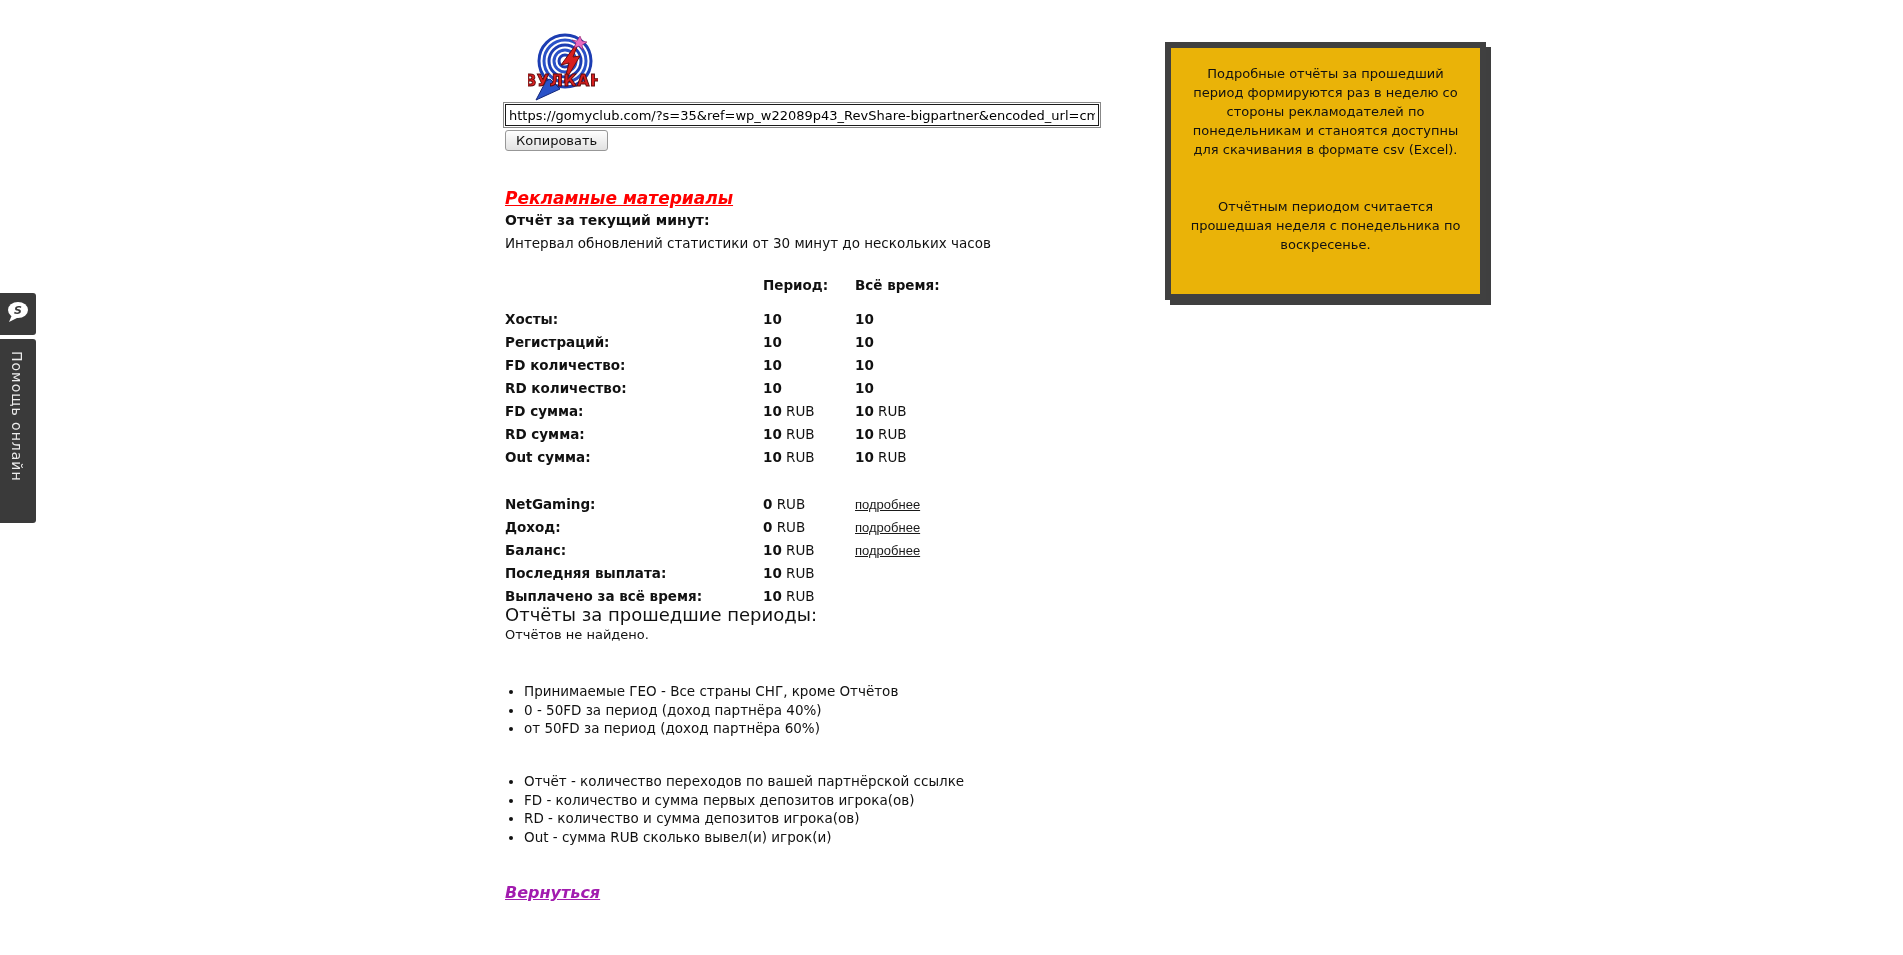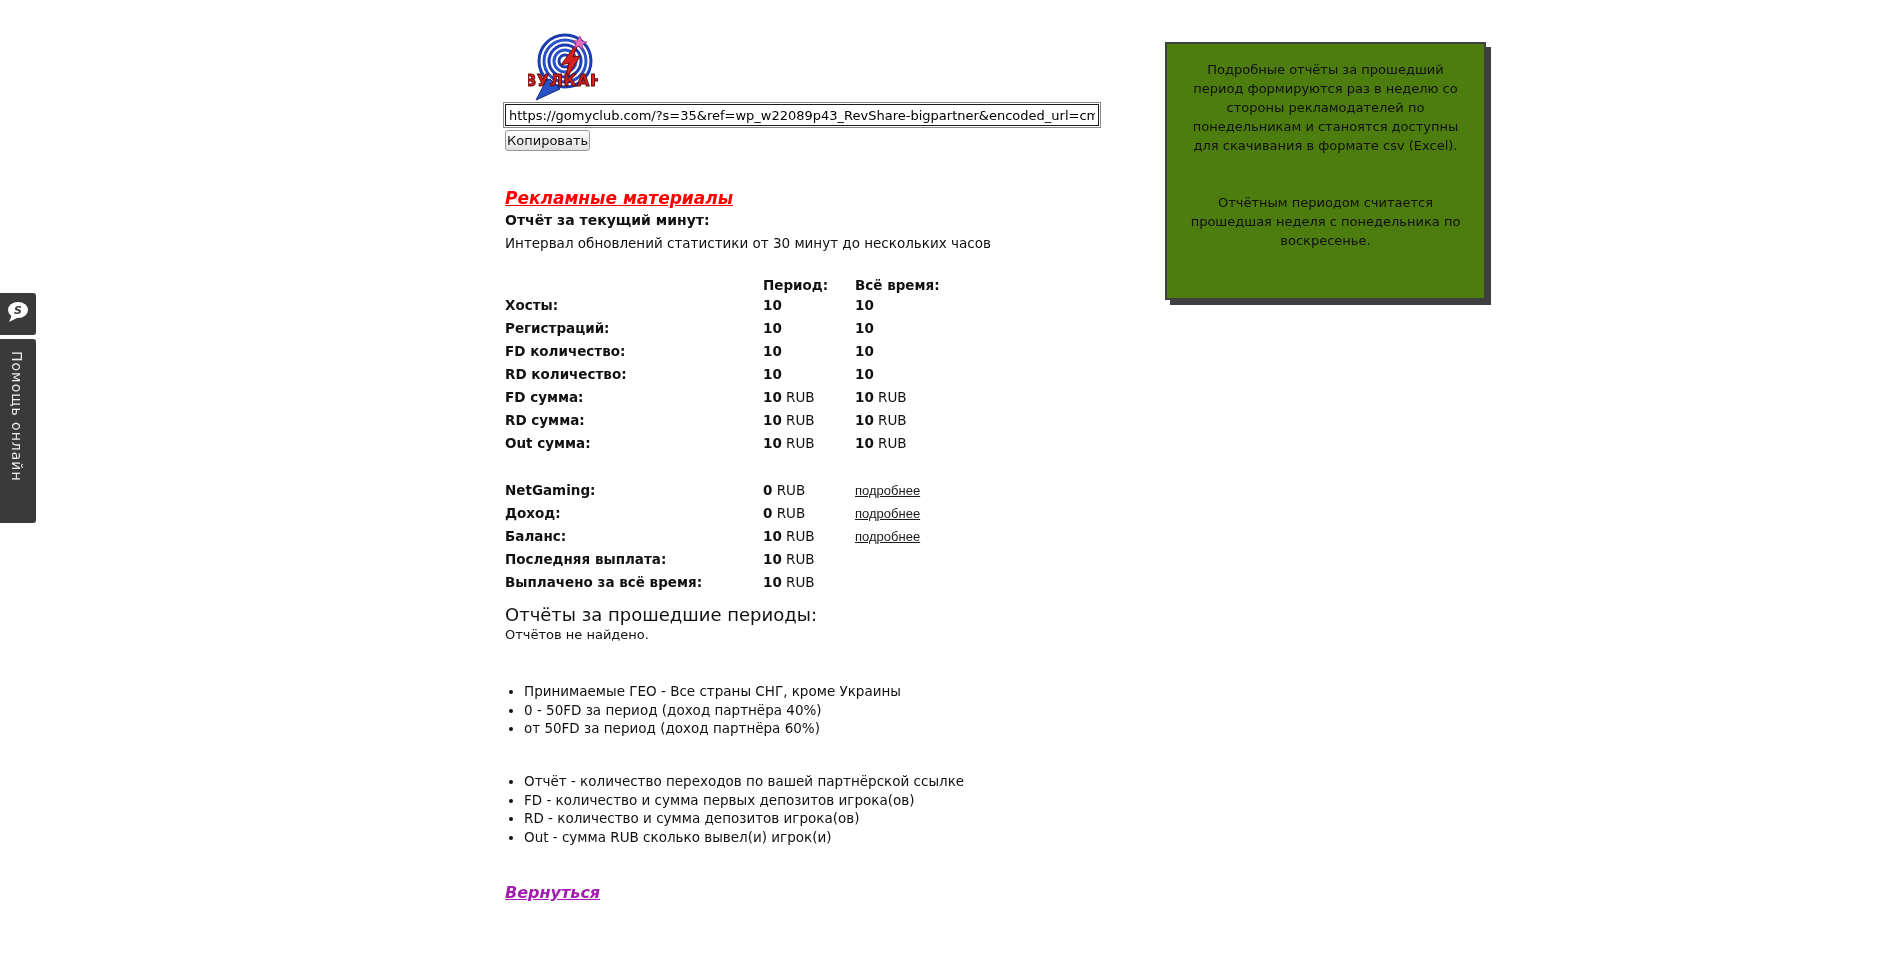--- a/index.html
+++ b/index.html
@@ -17,21 +17,21 @@
     color:#ececec; font-size:14px; letter-spacing:1px; }
 
   
   .logo { position:absolute; left:528px; top:33px; width:70px; height:68px; }
 
   
   .url-input { position:absolute; left:505px; top:104px; width:594px; height:22px;
     border:1px solid #1a1a1a; outline:1px solid #888; outline-offset:1px;
     font-family:"DejaVu Sans", sans-serif; font-size:13px; padding:1px 3px;
     color:#000; background:#fff; white-space:nowrap; overflow:hidden; }
-  .copy-btn { position:absolute; left:505px; top:130px; height:21px; padding:0 1px;
+  .copy-btn { position:absolute; left:505px; top:130px; height:21px; padding:0 10px;
     font-family:"DejaVu Sans", sans-serif; font-size:13px; color:#111;
     background:linear-gradient(#fefefe,#e2e2e2); border:1px solid #979797;
     border-radius:3px; cursor:pointer; }
 
   
   .materials-link { position:absolute; left:505px; top:168px; font-size:17px;
     font-weight:bold; font-style:italic; color:#ff0000; text-decoration:underline;
     cursor:pointer;margin-top:20px; }
   .back-link { position:absolute; left:505px; top:883px; font-size:16px;
     font-weight:bold; font-style:italic; color:#a21caf; text-decoration:underline;
@@ -42,39 +42,39 @@
   .current-sub   { position:absolute; left:505px; top:235px; font-size:13.5px; }
 
   
   .stats { position:absolute; left:505px; top:276px; width:480px; }
   .srow { display:flex; line-height:23px; font-size:13.5px; }
   .srow .c1 { width:258px; font-weight:bold; }
   .srow .c2 { width:92px; }
   .srow .c3 { width:130px; }
   .srow b { font-weight:bold; }
   .srow .unit { font-weight:normal; }
-  .srow.header { line-height:18px; margin-bottom:0; }
+  .srow.header { line-height:18px; margin-bottom:14px; }
   .srow.header .c2, .srow.header .c3 { font-weight:bold; }
   .srow.gap { margin-top:24px;justify-content:space-between; }
   .dlink { color:#1a1a1a; text-decoration:underline; font-size:13px;
     font-family:"Liberation Sans", sans-serif; cursor:pointer; }
 
   
   .past-title { position:absolute; left:505px; top:604px; font-size:18px; font-weight:normal; }
   .past-empty { position:absolute; left:505px; top:627px; font-size:13px; }
 
   
   .blist { position:absolute; left:524px; font-size:13.5px; list-style:disc; }
   .blist li { line-height:18.7px; }
   .terms-list { top:682px; }
   .glossary-list { top:772px; }
 
   
   .info-box { position:absolute; left:1165px; top:42px; width:321px; height:258px;
-    border:2px solid #404040; box-shadow:5px 5px 0 0 #3f3f3f; background:#4d7c0f;
+    border:6px solid #404040; box-shadow:5px 5px 0 0 #3f3f3f; background:#eab308;
     padding:16px 14px; text-align:center; font-size:13px; line-height:19px; }
   .info-box .p2 { margin-top:38px; }
 </style>
 </head>
 <body>
 
 <div class="chat-icon-box">
   <span>
     <svg width="24" height="22" viewBox="0 0 24 22">
       <ellipse cx="12" cy="9" rx="10" ry="8" fill="#ffffff"></ellipse>
@@ -178,21 +178,21 @@
     <span class="c1">Выплачено за всё время:</span>
     <span class="c2"><b>10</b> <span class="unit">RUB</span></span>
     <span class="c3"></span>
   </div>
 </div>
 
 <div class="past-title">Отчёты за прошедшие периоды:</div>
 <div class="past-empty">Отчётов не найдено.</div>
 
 <ul class="blist terms-list">
-  <li>Принимаемые ГЕО - Все страны СНГ, кроме Украины</li>
+  <li>Принимаемые ГЕО - Все страны СНГ, кроме Отчётов</li>
   <li>0 - 50FD за период (доход партнёра 40%)</li>
   <li>от 50FD за период (доход партнёра 60%)</li>
 </ul>
 
 <ul class="blist glossary-list">
   <li>Отчёт - количество переходов по вашей партнёрской ссылке</li>
   <li>FD - количество и сумма первых депозитов игрока(ов)</li>
   <li>RD - количество и сумма депозитов игрока(ов)</li>
   <li>Out - сумма RUB сколько вывел(и) игрок(и)</li>
 </ul>

